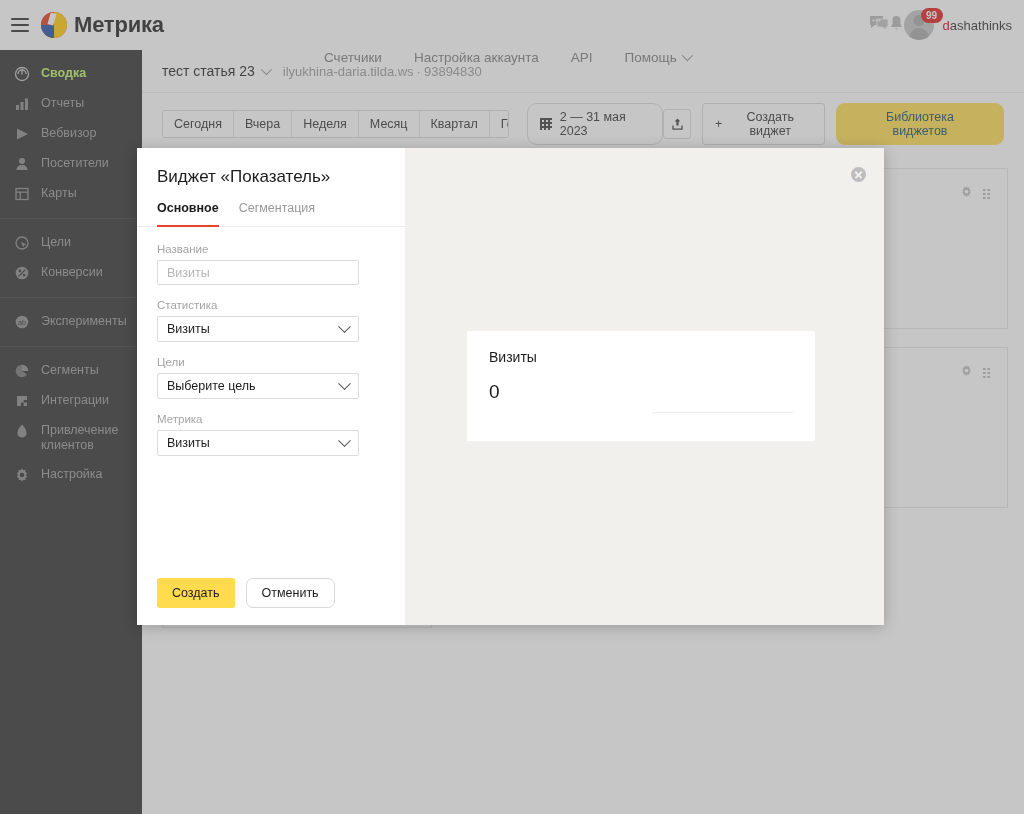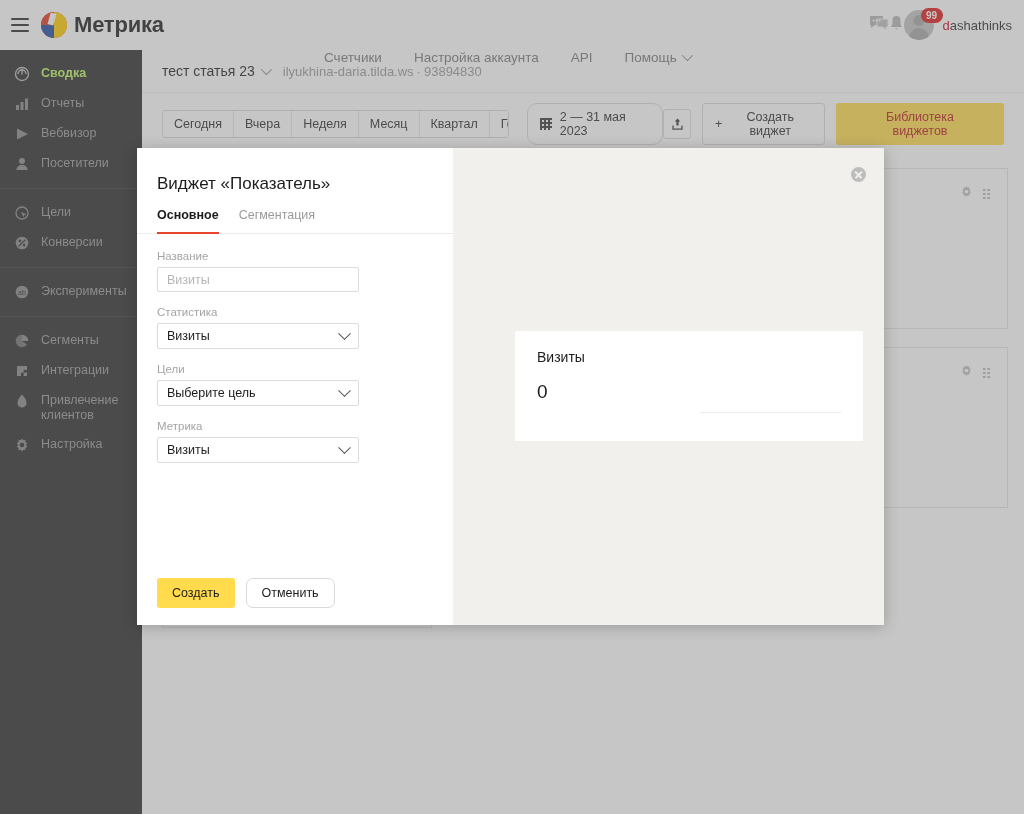--- a/index.html
+++ b/index.html
@@ -158,22 +158,22 @@
   .btn-share {
     width: 28px; height: 28px; border: 1px solid #d9d9d9; border-radius: 3px;
     background: #fff; display: flex; align-items: center; justify-content: center; cursor: pointer;
   }
   .btn-outline {
     border: 1px solid #d9d9d9; border-radius: 3px; background: #fff;
     font-family: inherit; font-size: 12.5px; color: #2b2b2b;
     padding: 6px 12px; cursor: pointer; display: flex; align-items: center; gap: 6px;
   }
   .btn-yellow {
-    border: none; border-radius: 2px; background: #ffdb4d;
-    font-family: inherit; font-size: 12.5px; color: #b91c1c;
+    border: none; border-radius: 9px; background: #ffdb4d;
+    font-family: inherit; font-size: 12.5px; color: #0c4a6e;
     padding: 7px 26px; cursor: pointer;
   }
 
   
   .grid {
     position: absolute; left: 20px; top: 118px;
     width: 848px;
     display: flex; gap: 18px;
   }
   .col { width: 270px; display: flex; flex-direction: column; gap: 18px; }
@@ -203,22 +203,22 @@
   }
   .modal {
     position: absolute; left: 137px; top: 148px;
     width: 747px; height: 477px;
     background: #f1f0ec;
     box-shadow: 0 2px 14px rgba(0,0,0,0.22);
     z-index: 11;
     display: flex;
   }
   .modal-left {
-    width: 316px; background: #ffffff; position: relative;
-    padding: 7px 0 0 0;
+    width: 268px; background: #ffffff; position: relative;
+    padding: 0 0 0 0;
   }
   .modal-title {
     font-size: 17px; color: #1c1c1c; padding: 19px 20px 0 20px;
   }
   .tabs {
     display: flex; gap: 20px; padding: 14px 20px 0 20px;
     border-bottom: 1px solid #ececec; position: relative;
   }
   .tab {
     font-size: 12.5px; color: #9a9a9a; padding-bottom: 11px; cursor: pointer;
@@ -387,20 +387,29 @@
       </div>
       <div class="side-item">
         <span class="side-ic">
           <svg width="16" height="16" viewBox="0 0 16 16">
               <circle cx="8" cy="5" r="3" fill="#9b9b9b"></circle>
               <path d="M2.5 14c0-3.2 2.5-5 5.5-5s5.5 1.8 5.5 5z" fill="#9b9b9b"></path>
             </svg>
         </span>
         <span class="side-label">Посетители</span>
       </div>
+      <div class="side-item">
+        <span class="side-ic">
+          <svg width="16" height="16" viewBox="0 0 16 16">
+              <rect x="2" y="2.5" width="12" height="11" fill="none" stroke="#9b9b9b" stroke-width="1.3"></rect>
+              <path d="M2 6.2h12M6.2 6.2v7.3" stroke="#9b9b9b" stroke-width="1.3"></path>
+            </svg>
+        </span>
+        <span class="side-label">Карты</span>
+      </div>
     </div>
 
     <div class="side-sep"></div>
 
     <div class="side-group">
       <div class="side-item">
         <span class="side-ic">
           <svg width="16" height="16" viewBox="0 0 16 16">
               <circle cx="8" cy="8" r="6" fill="none" stroke="#9b9b9b" stroke-width="1.3"></circle>
               <path d="M7 7 l5.5 2.2 -2.2 0.8 -0.8 2.2z" fill="#9b9b9b"></path>

